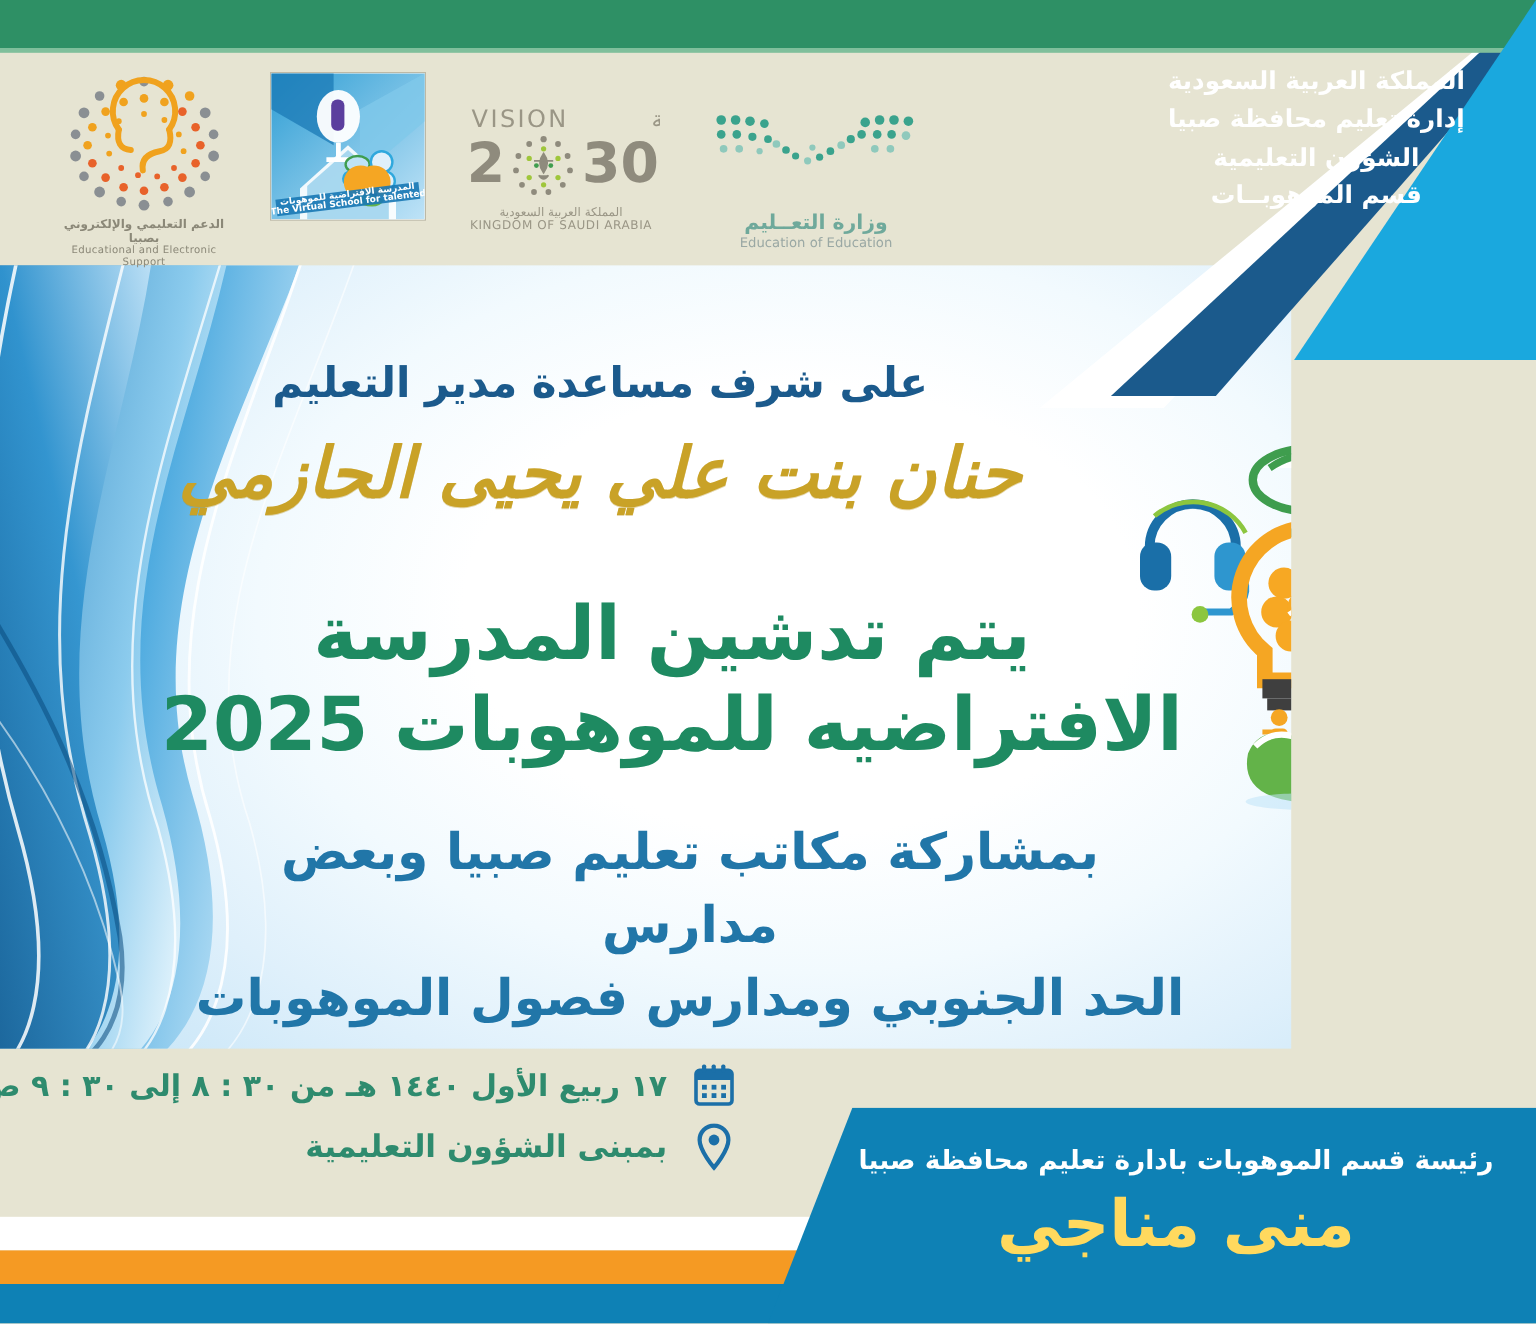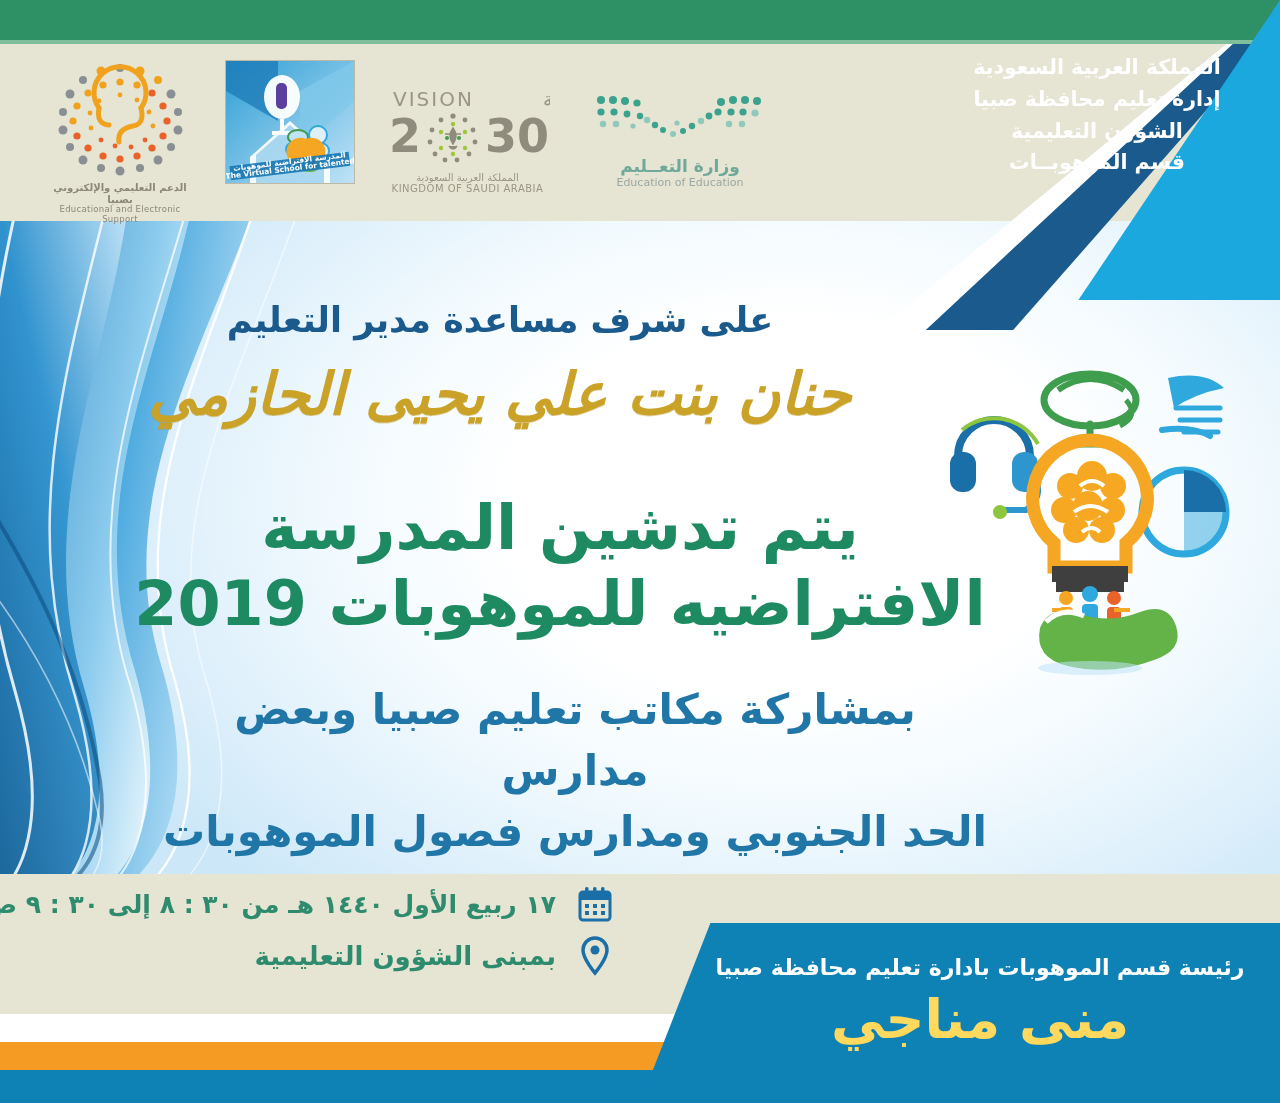--- a/index.html
+++ b/index.html
@@ -29,24 +29,25 @@
     clip-path:polygon(100% 0, 100% 8%, 42% 100%, 23% 100%, 100% 0);
   }
   .corner-white{
     position:absolute;right:0;top:0;width:470px;height:340px;z-index:5;
     background:#ffffff;
     clip-path:polygon(100% 0, 100% 4%, 34% 100%, 12% 100%, 100% 0);
   }
 
   
   .main-area{
-    position:absolute;left:0;top:221px;width:1280px;height:653px;z-index:1;
+    position:absolute;left:0;top:221px;width:1052px;height:653px;z-index:1;
     background:
       radial-gradient(ellipse 780px 520px at 62% 44%, #ffffff 0%, #ffffff 36%, #f2fafe 58%, #dff0fb 80%, #cbe7f8 100%);
     overflow:hidden;
+    padding-left:24px;
   }
   
   .waves{position:absolute;left:-40px;top:-30px;width:560px;height:720px;}
 
   
   .honour-line{
     position:absolute;z-index:4;left:0;top:300px;width:1000px;
     text-align:center;direction:rtl;
     color:#1b5a8c;font-weight:bold;font-size:35px;letter-spacing:0px;
   }
@@ -108,21 +109,21 @@
   .l-vsch{left:225px;top:12px;width:135px;}
   .l-vision{left:385px;top:38px;width:165px;}
   .l-moe{left:585px;top:42px;width:190px;}
 
   .vsch-box{width:128px;height:122px;border:1px solid #bdb9a6;background:#fff;position:relative;overflow:hidden;}
 
   .v2030-cap{margin-top:2px;text-align:center;color:#9a9686;}
   .v2030-cap .ar{font-size:10px;display:block;direction:rtl;}
   .v2030-cap .en{font-size:10px;display:block;letter-spacing:.5px;}
 
-  .moe-cap{text-align:center;color:#8fada3;margin-top:0;}
+  .moe-cap{text-align:center;color:#8fada3;margin-top:20px;}
   .moe-cap .ar{font-size:17px;display:block;direction:rtl;color:#6fa99b;font-weight:bold;letter-spacing:2px;}
   .moe-cap .en{font-size:11px;display:block;color:#9aa8a4;}
 
   
   .org-text{
     position:absolute;z-index:9;right:18px;top:52px;width:330px;
     text-align:center;direction:rtl;color:#ffffff;font-weight:bold;font-size:20.5px;line-height:1.55;
   }
   .org-text .ln{display:block;white-space:nowrap;}
 
@@ -238,21 +239,21 @@
         <ellipse cx="150" cy="308" rx="52" ry="7" fill="#bfe3f7" opacity=".55"></ellipse>
       </g>
     </svg>
 
     <div class="honour-line" style="top:79px;">على شرف مساعدة مدير التعليم</div>
 
     <div class="calligraphy" style="top:139px;">حنان بنت علي يحيى الحازمي</div>
 
     <div class="headline" style="top:269px;">
       <span class="ln">يتم تدشين المدرسة</span>
-      <span class="ln">الافتراضيه للموهوبات 2019</span>
+      <span class="ln">الافتراضيه للموهوبات 2025</span>
     </div>
 
     <div class="subhead" style="top:459px;">
       <span class="ln">بمشاركة مكاتب تعليم صبيا وبعض مدارس</span>
       <span class="ln">الحد الجنوبي ومدارس فصول الموهوبات</span>
     </div>
   </div>
 
   <div class="header-band"></div>
 

